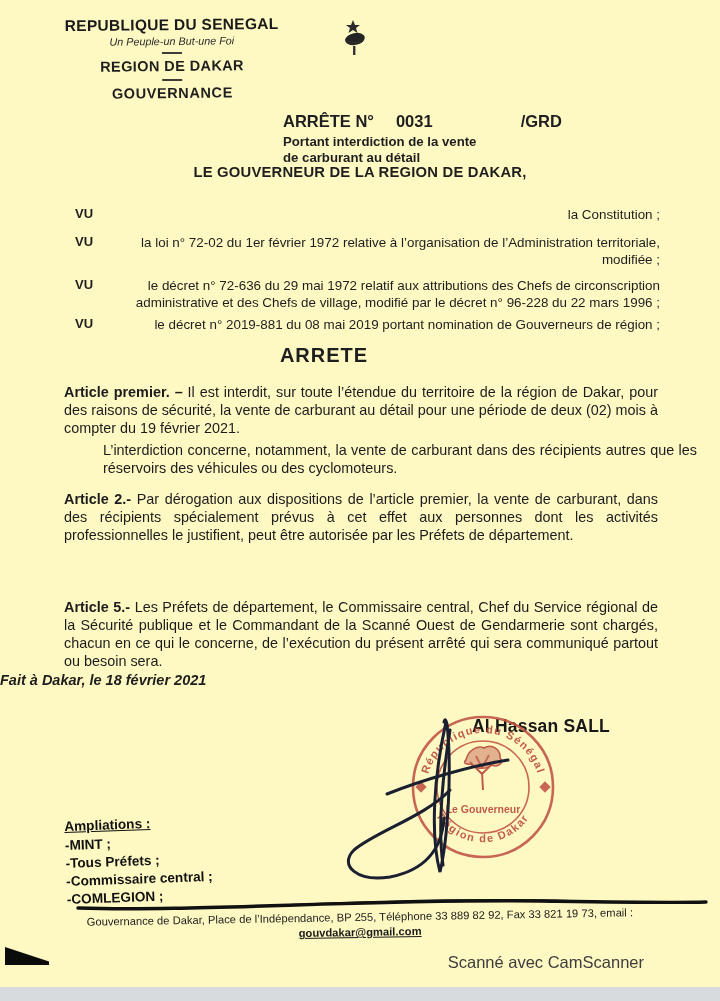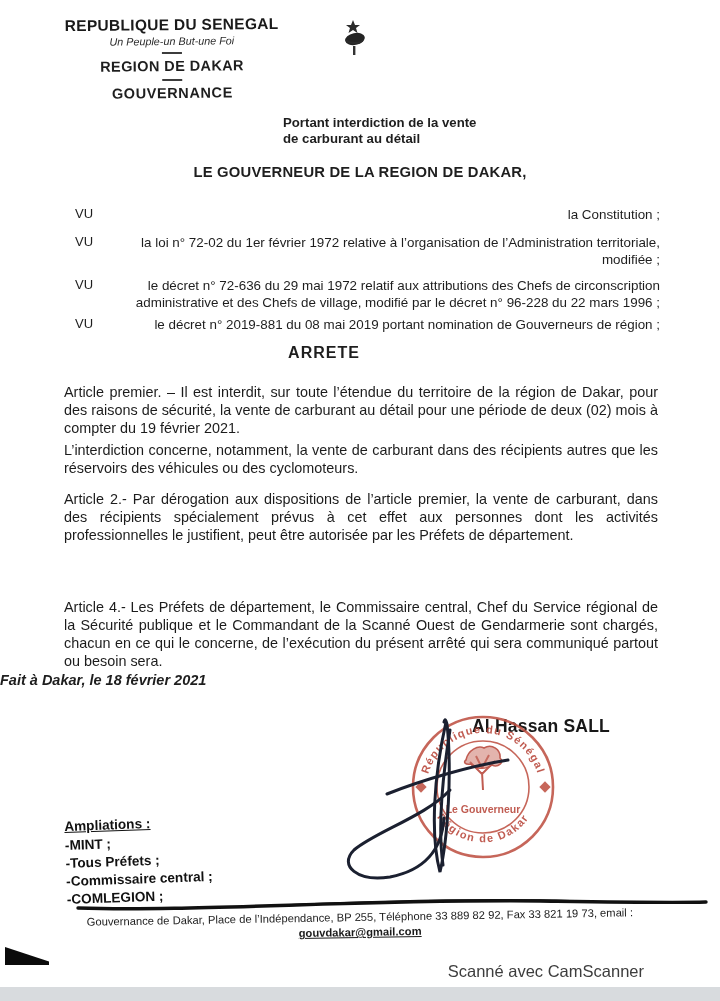--- a/index.html
+++ b/index.html
@@ -1,18 +1,18 @@
 <!DOCTYPE html>
 <html><head>
 <meta charset="utf-8">
 <style>
   html,body{margin:0;padding:0;background:#e8e9ea;}
   .page{
     position:relative;width:720px;height:1001px;margin:0 auto;
-    background:#ffffff;overflow:hidden;
+    background:#fef9c3;overflow:hidden;
     font-family:"Liberation Sans","DejaVu Sans",sans-serif;
     color:#1e1e1e;
   }
   
   .letterhead{position:absolute;left:52px;top:16px;width:240px;text-align:center;transform:rotate(-0.6deg);}
   .lh-country{font-weight:bold;font-size:15.5px;letter-spacing:.3px;color:#1a1a1a;}
   .lh-motto{font-style:italic;font-size:10.8px;margin-top:1px;color:#2a2a2a;}
   .lh-dash{width:20px;border-top:2.5px solid #3c3c3c;margin:5px auto 4px auto;}
   .lh-region{font-weight:bold;font-size:14.5px;letter-spacing:.4px;}
   .lh-office{font-weight:bold;font-size:14.5px;letter-spacing:.6px;}
@@ -20,40 +20,40 @@
   .emblem{position:absolute;left:336px;top:18px;}
   
   .title-block{position:absolute;left:283px;top:112px;}
   .title-line{font-weight:bold;font-size:16.5px;white-space:nowrap;}
   .title-number{margin-left:22px;}
   .title-suffix{margin-left:88px;}
   .title-sub{font-weight:bold;font-size:13.2px;line-height:1.18;margin-top:3px;}
   .authority{position:absolute;left:0;top:164px;width:720px;text-align:center;font-weight:bold;font-size:14.8px;letter-spacing:.2px;}
   
   .vu-row{position:absolute;left:75px;width:585px;}
-  .vu-label{position:absolute;left:0;top:0;font-weight:normal;font-size:13px;}
+  .vu-label{position:absolute;left:0;top:0;font-weight:bold;font-size:13px;}
   .vu-text{display:block;margin-left:40px;font-size:13.4px;line-height:1.3;text-align:right;}
   
-  .decree-heading{position:absolute;left:0;top:344px;width:648px;text-align:center;font-weight:bold;font-size:16px;letter-spacing:1px;}
+  .decree-heading{position:absolute;left:0;top:344px;width:648px;text-align:center;font-weight:bold;font-size:20px;letter-spacing:1px;}
   .article{position:absolute;left:64px;width:594px;font-size:14.4px;line-height:1.26;text-align:justify;color:#1c1c1c;}
-  .art-lead{font-weight:normal;}
-  .p1{top:383px;} .p2{top:441px;} .p3{top:490px;} .p4{top:554px;} .p5{top:598px;}
+  .art-lead{font-weight:bold;}
+  .p1{top:383px;} .p2{top:441px;margin-left:39px;} .p3{top:490px;} .p4{top:554px;} .p5{top:598px;}
   .dateline{position:absolute;left:0;top:672px;width:700px;text-align:left;font-weight:bold;font-style:italic;font-size:14.5px;}
   
   .sig-name{position:absolute;left:472px;top:716px;font-weight:bold;font-size:17.5px;letter-spacing:.2px;color:#181818;}
   .stamp{position:absolute;left:408px;top:712px;opacity:.88;}
   .signature{position:absolute;left:330px;top:700px;}
   
   .ampliations{position:absolute;left:64px;top:818px;transform:rotate(-2deg);transform-origin:0 0;font-weight:bold;font-size:13.6px;line-height:1.32;color:#111;}
   .amp-heading{text-decoration:underline;margin-bottom:1px;}
   
   .divider{position:absolute;left:70px;top:895px;}
   .footer{position:absolute;left:40px;top:911px;width:640px;text-align:center;transform:rotate(-1deg);font-size:11.2px;color:#1b1b1b;}
   .footer-email{display:inline-block;margin-top:3px;text-decoration:underline;font-weight:bold;font-size:11.2px;}
-  .camscanner{position:absolute;right:76px;top:953px;font-size:16.5px;color:#3d3d3d;margin-top:9px;}
+  .camscanner{position:absolute;right:76px;top:953px;font-size:16.5px;color:#3d3d3d;}
   .corner-artifact{position:absolute;left:5px;top:947px;width:44px;height:18px;background:#0b0b0b;
     clip-path:polygon(0 0,100% 80%,100% 100%,0 100%);}
   .bottom-strip{position:absolute;left:0;bottom:0;width:720px;height:14px;background:#d8dbde;}
 </style>
 </head>
 <body>
 
 <div class="page">
 
   <div class="letterhead">
@@ -66,20 +66,23 @@
   </div>
 
   <svg class="emblem" width="36" height="44" viewBox="0 0 36 44">
     <path d="M17 2 L19 7 L24 7 L20 10 L21.5 15 L17 12 L12.5 15 L14 10 L10 7 L15 7 Z" fill="#2b2b2b"></path>
     <ellipse cx="19" cy="21" rx="10" ry="6" fill="#242424" transform="rotate(-12 19 21)"></ellipse>
     <path d="M10 22 C14 26 24 26 27 22" stroke="#2b2b2b" stroke-width="2" fill="none"></path>
     <rect x="17" y="28" width="2.4" height="9" fill="#333"></rect>
   </svg>
 
   <div class="title-block">
+    <div class="title-line">
+      <span>ARRÊTE N°</span><span class="title-number">0031</span><span class="title-suffix">/GRD</span>
+    </div>
     <div class="title-sub">
       <div>Portant interdiction de la vente</div>
       <div>de carburant au détail</div>
     </div>
   </div>
 
   <div class="authority">LE GOUVERNEUR DE LA REGION DE DAKAR,</div>
 
   <div class="vu-row" style="top:206px;">
     <span class="vu-label">VU</span>
@@ -105,21 +108,21 @@
     <span>Il est interdit, sur toute l’étendue du territoire de la région de Dakar, pour des raisons de sécurité, la vente de carburant au détail pour une période de deux (02) mois à compter du 19 février 2021.</span>
   </div>
   <div class="article p2">
     <span>L’interdiction concerne, notamment, la vente de carburant dans des récipients autres que les réservoirs des véhicules ou des cyclomoteurs.</span>
   </div>
   <div class="article p3">
     <span class="art-lead">Article 2.-</span>
     <span>Par dérogation aux dispositions de l’article premier, la vente de carburant, dans des récipients spécialement prévus à cet effet aux personnes dont les activités professionnelles le justifient, peut être autorisée par les Préfets de département.</span>
   </div>
   <div class="article p5">
-    <span class="art-lead">Article 4.-</span>
+    <span class="art-lead">Article 5.-</span>
     <span>Les Préfets de département, le Commissaire central, Chef du Service régional de la Sécurité publique et le Commandant de la Scanné Ouest de Gendarmerie sont chargés, chacun en ce qui le concerne, de l’exécution du présent arrêté qui sera communiqué partout ou besoin sera.</span>
   </div>
 
   <div class="dateline">Fait à Dakar, le 18 février 2021</div>
 
   <div class="sig-name">Al Hassan SALL</div>
 
   <svg class="stamp" width="150" height="150" viewBox="0 0 150 150">
     <circle cx="75" cy="75" r="70" fill="none" stroke="#bf5244" stroke-width="2.6"></circle>
     <circle cx="75" cy="75" r="46" fill="none" stroke="#bf5244" stroke-width="1.6"></circle>

